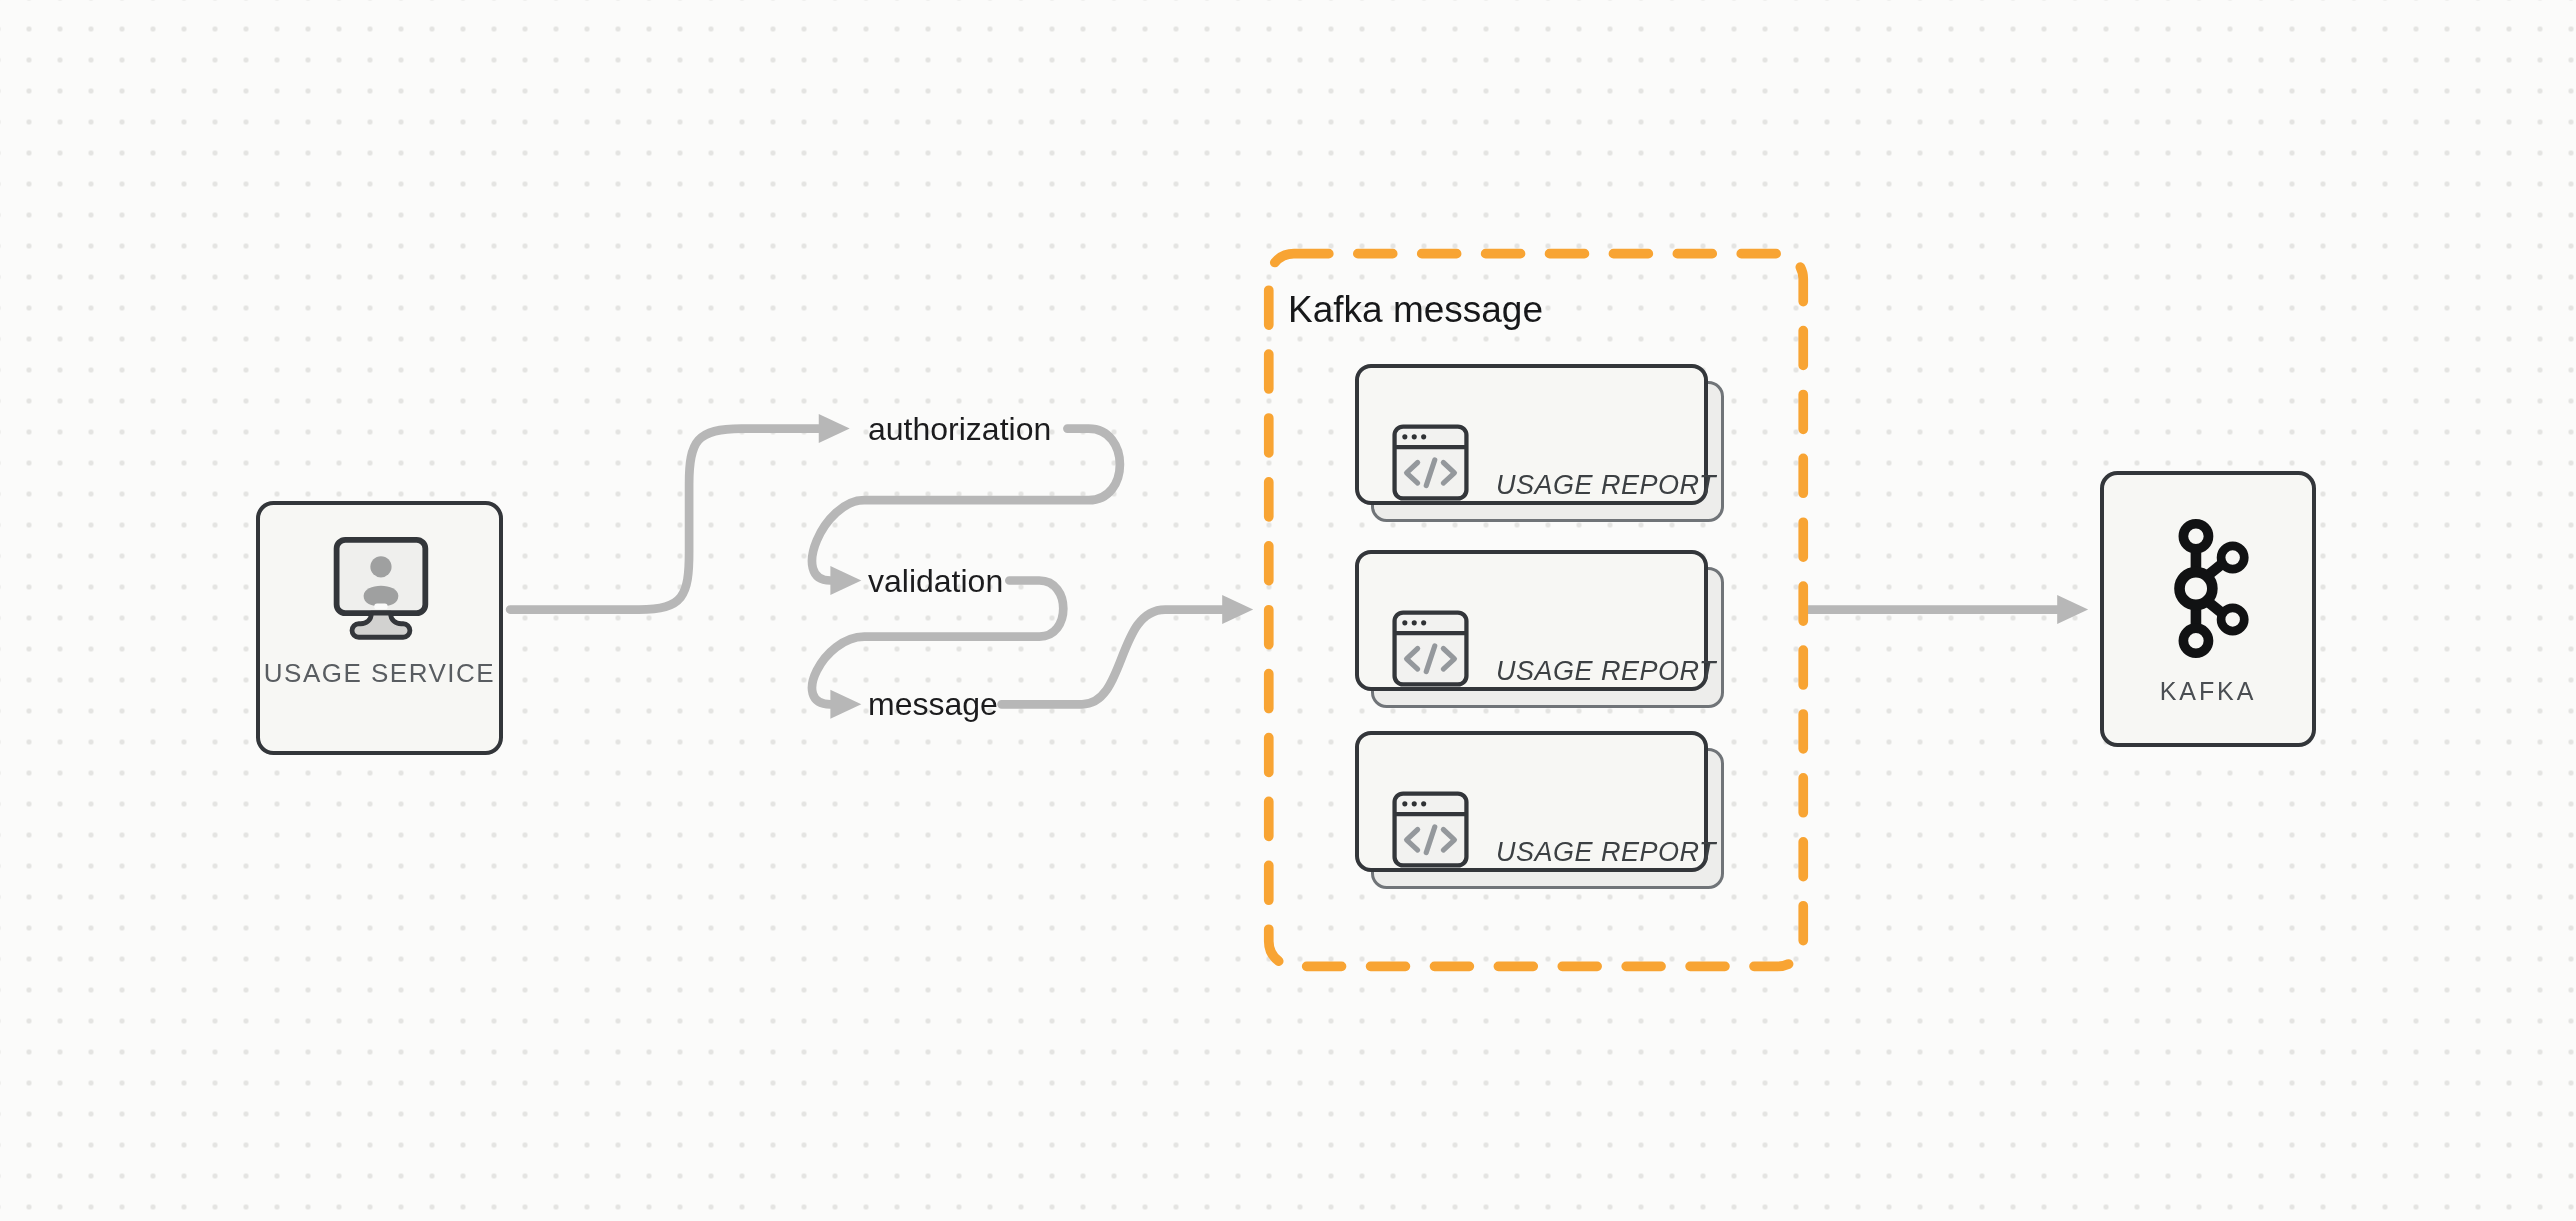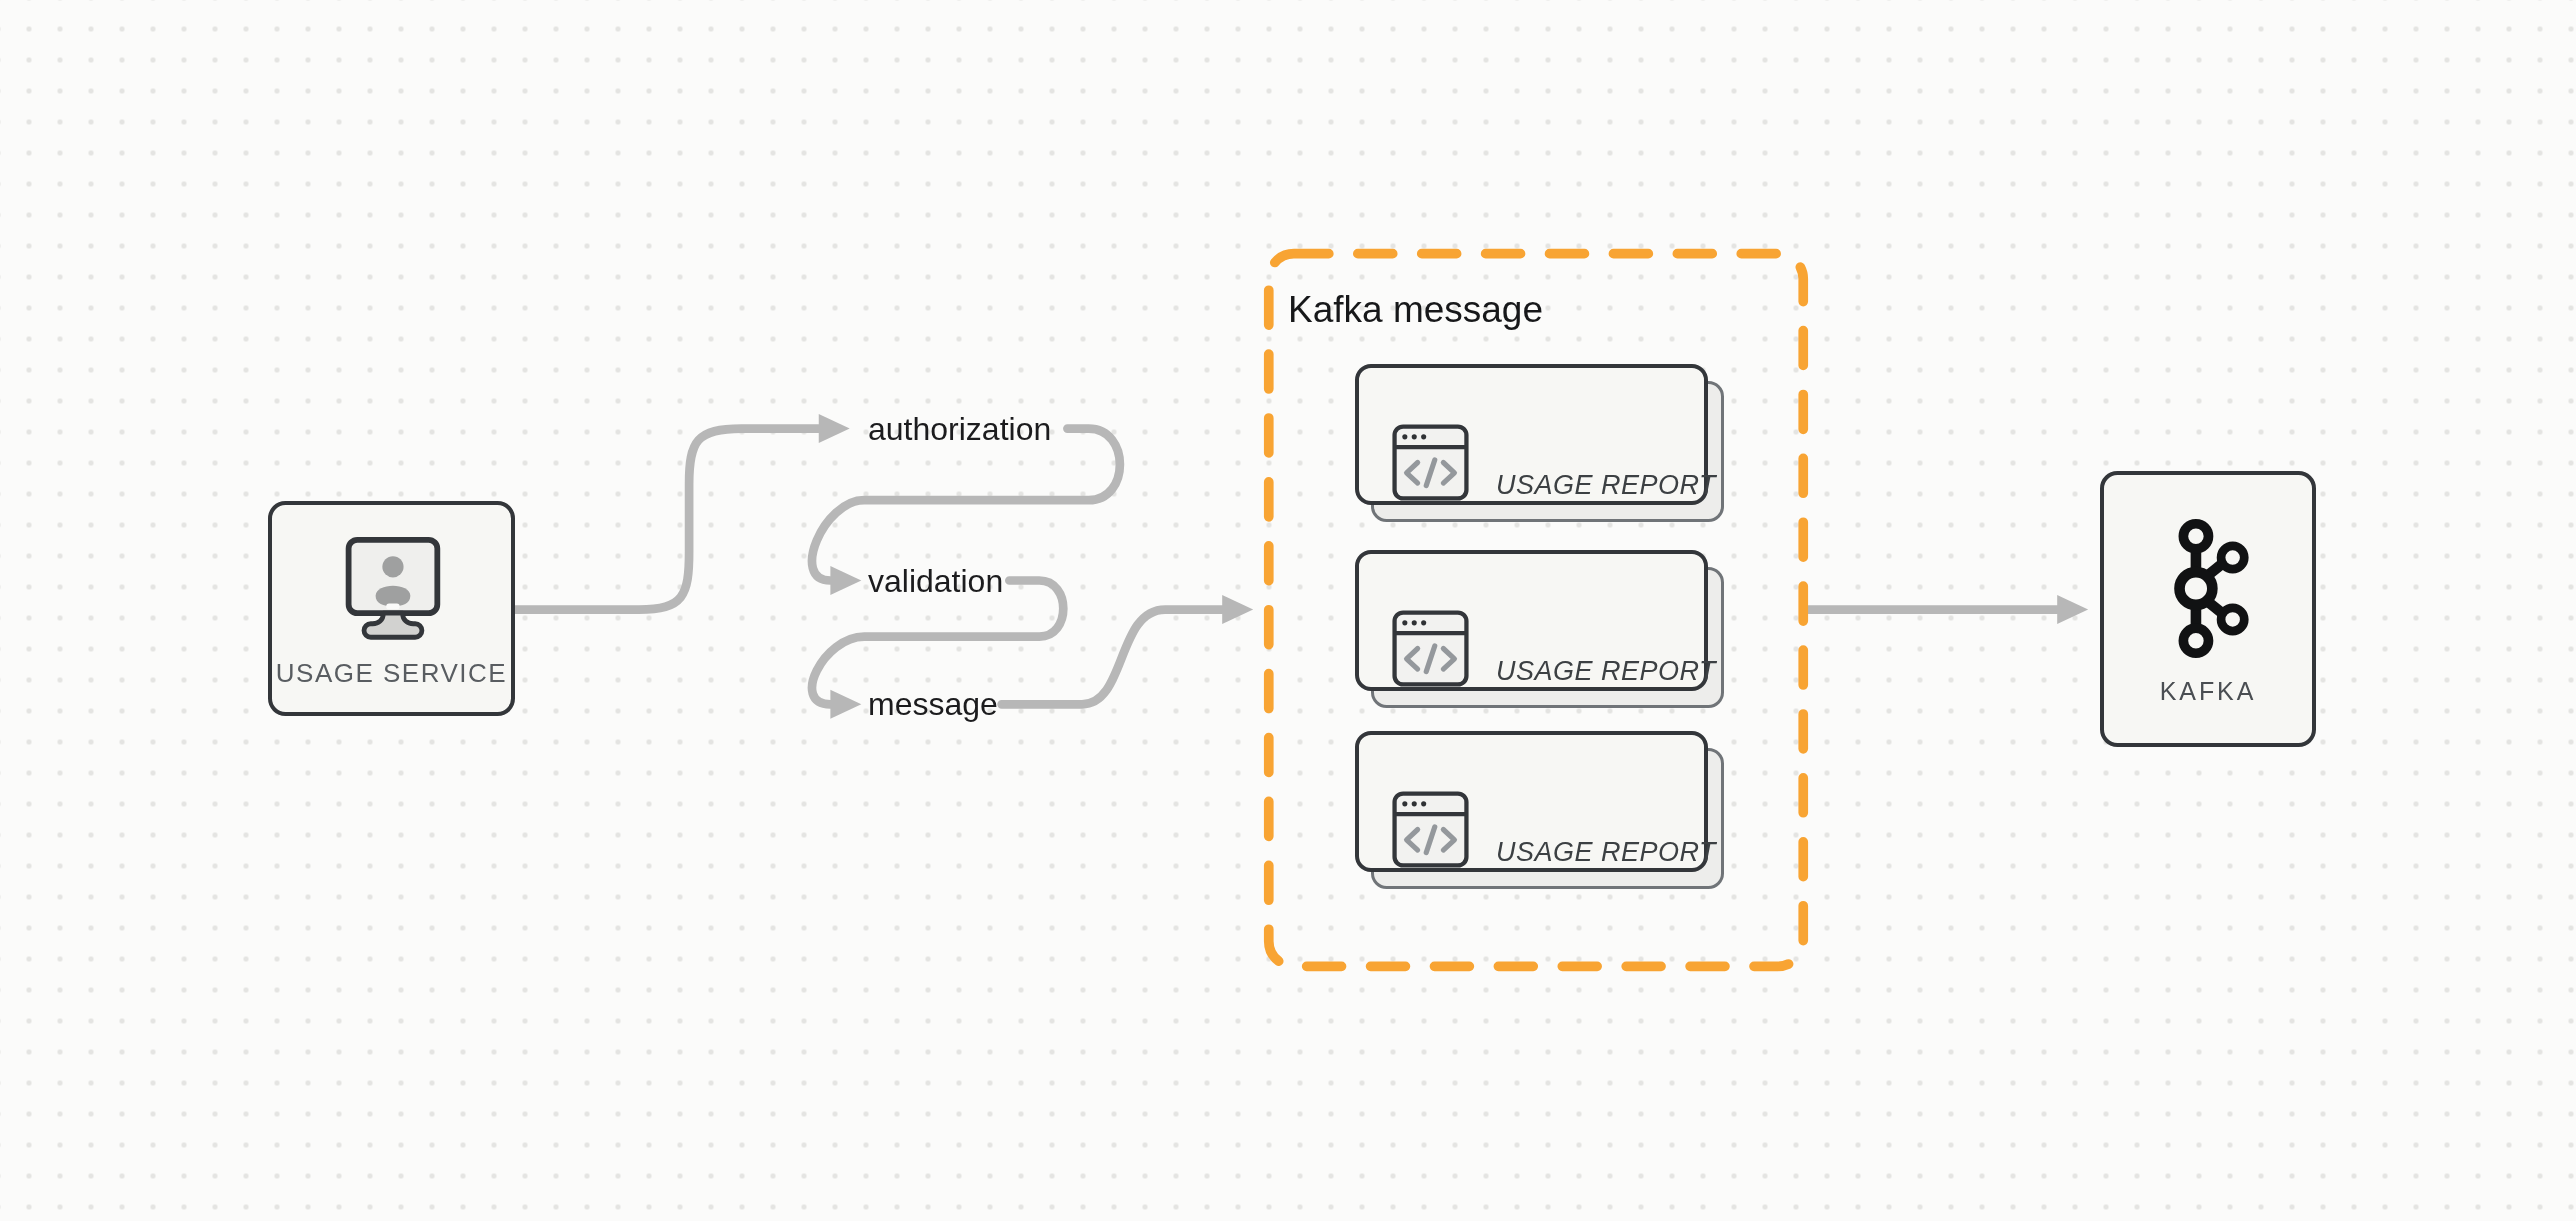--- a/index.html
+++ b/index.html
@@ -16,21 +16,21 @@
 
   svg.connectors { position:absolute; left:0; top:0; width:2576px; height:1221px; pointer-events:none; }
   .connector { fill:none; stroke:var(--connector-gray,#b7b7b7); stroke-width:9; stroke-linecap:round; stroke-linejoin:round; }
   .arrowhead { fill:var(--connector-gray,#b7b7b7); }
 
   .node {
     position:absolute; background:var(--node-fill,#f7f7f4);
     border:4.8px solid var(--border-dark,#33363a); border-radius:17.4px;
     display:flex; flex-direction:column; align-items:center;
   }
-  .node-usage { left:268px; top:501px; width:247px; height:215px; }
+  .node-usage { left:256px; top:501px; width:247px; height:254px; }
   .node-kafka { left:2100px; top:471px; width:216px; height:276px; }
 
   .node-label {
     color:#595d61; font-size:26px; letter-spacing:1.5px; font-weight:500; white-space:nowrap;
   }
   .node-usage .node-label { margin-top:13.5px; }
   .node-kafka .node-label { color:#4a4e52; font-size:25px; letter-spacing:2.9px; margin-top:16px; }
 
   .node-usage svg.monitor { margin-top:31px; width:118px; height:108px; }
   .node-kafka svg.kafka-logo { margin-top:41px; width:97px; height:145px; }

